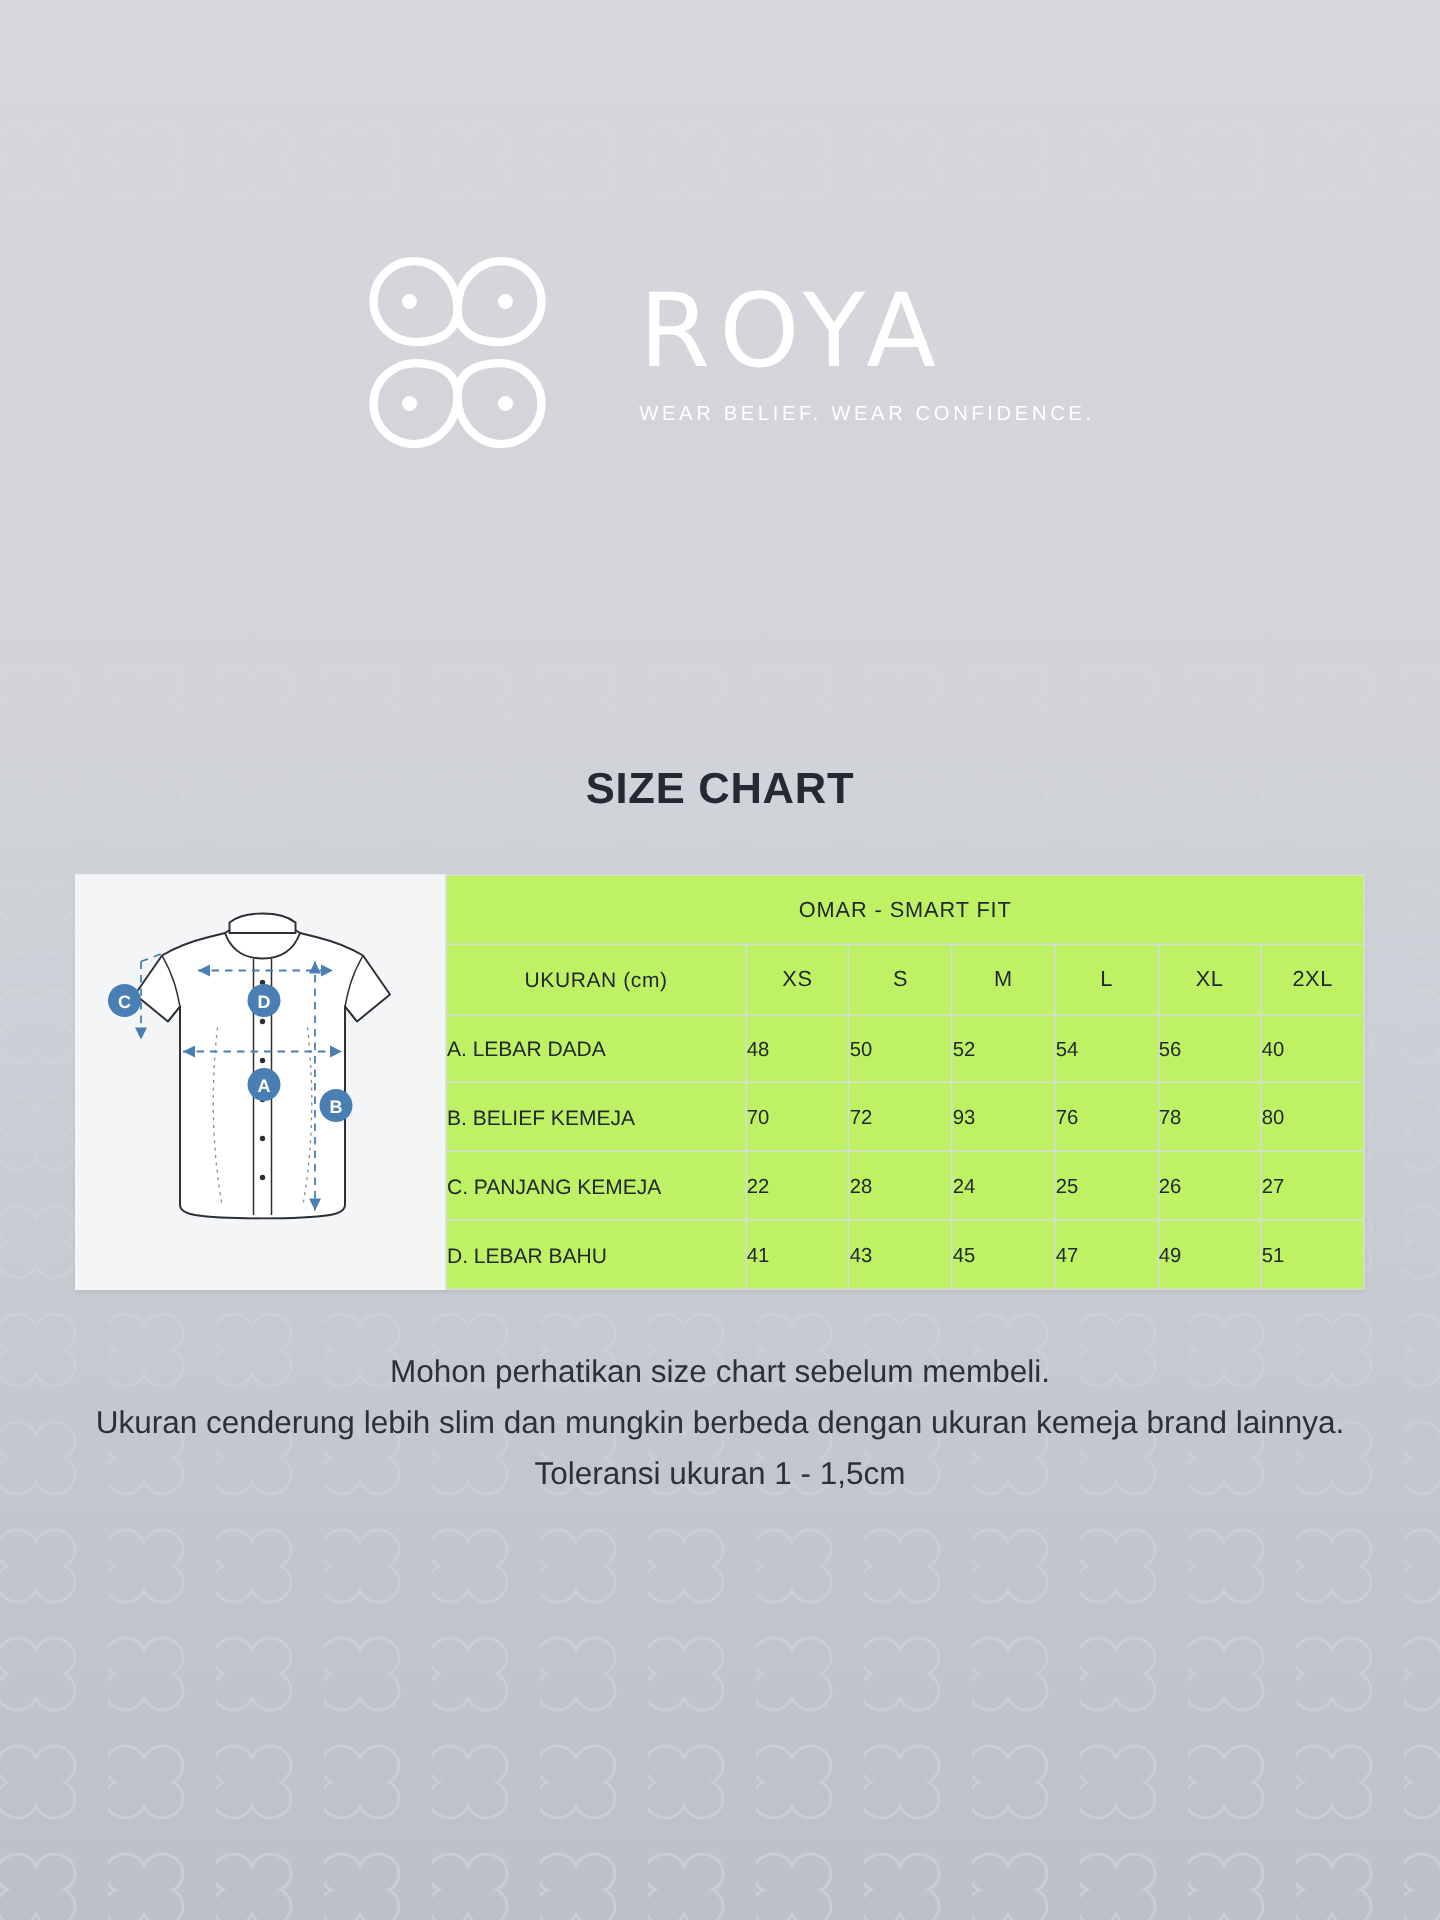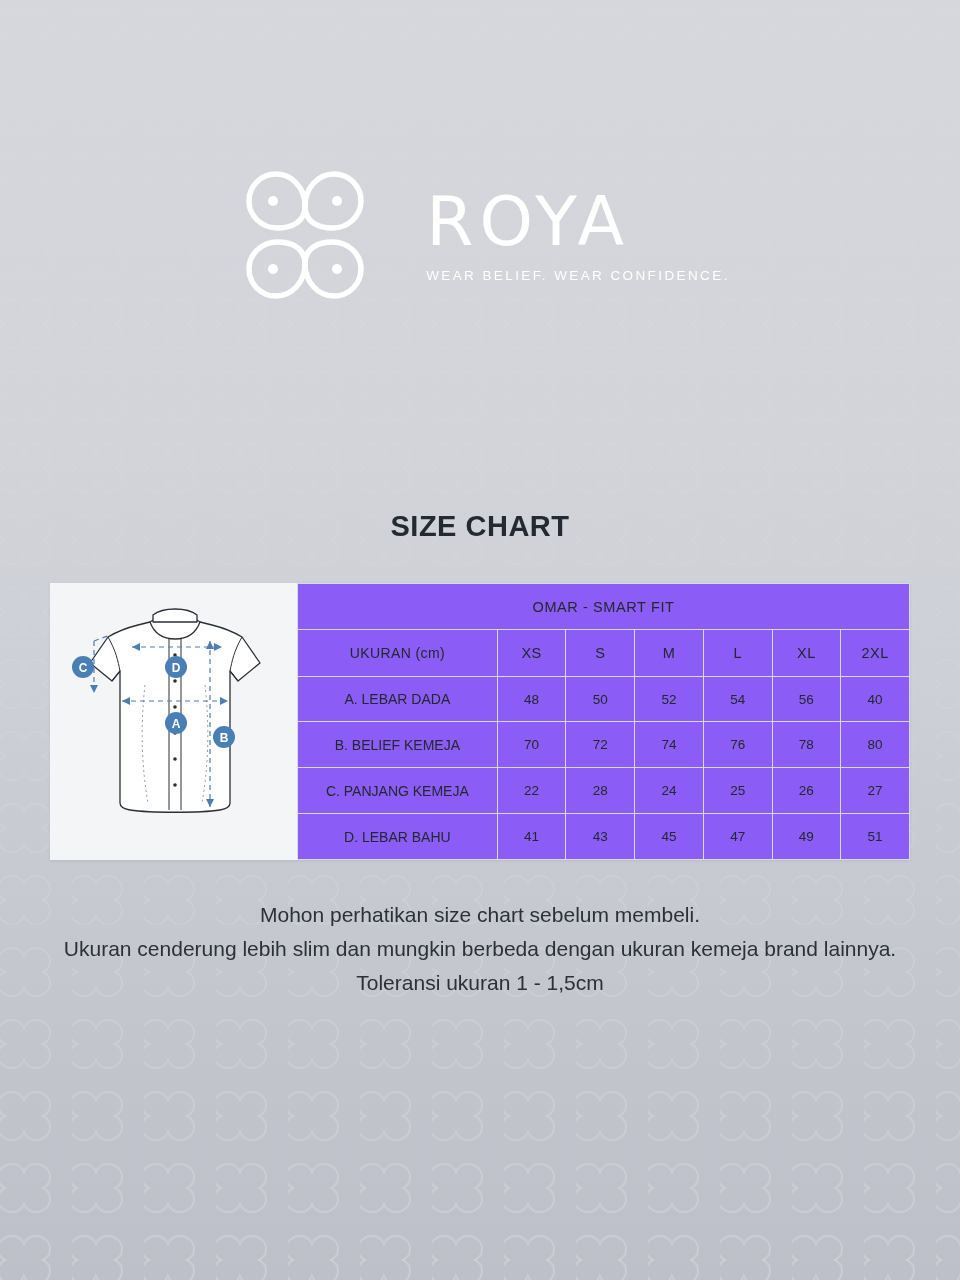--- a/index.html
+++ b/index.html
@@ -78,21 +78,21 @@
     width: 247px;
     background: #f4f5f7;
     display: flex; align-items: center; justify-content: center;
     padding: 6px 0;
   }
   .illus svg { display:block; }
 
   table.sizes {
     border-collapse: collapse;
     width: 613px;
-    background: #8b5cf6;
+    background: #bef264;
   }
   table.sizes td, table.sizes th {
     border: 1px solid #d7dade;
     font-weight: 400;
     color: #23282f;
   }
   .thead-title td {
     height: 45px;
     text-align: center;
     font-size: 14.5px;
@@ -101,21 +101,21 @@
     color: #242a32;
   }
   .hdr td {
     height: 45px;
     font-size: 14.5px;
     font-weight: 700;
     text-align: center;
     letter-spacing: 0.4px;
   }
   .hdr td.label-col { }
-  tbody tr td { height: 44.5px; font-size: 13.5px; text-align: center; }
+  tbody tr td { height: 44.5px; font-size: 13.5px; }
   tbody tr td.label-col { font-size: 14px; }
   .label-col { width: 200px; }
   .size-col { width: 68.8px; }
 
   
   .note {
     position: absolute;
     top: 898px; left: 0; right: 0;
     text-align: center;
     color: #2c3139;
@@ -275,21 +275,21 @@
           <td>50</td>
           <td>52</td>
           <td>54</td>
           <td>56</td>
           <td>40</td>
         </tr>
         <tr>
           <td class="label-col">B. BELIEF KEMEJA</td>
           <td>70</td>
           <td>72</td>
-          <td>74</td>
+          <td>93</td>
           <td>76</td>
           <td>78</td>
           <td>80</td>
         </tr>
         <tr>
           <td class="label-col">C. PANJANG KEMEJA</td>
           <td>22</td>
           <td>28</td>
           <td>24</td>
           <td>25</td>

